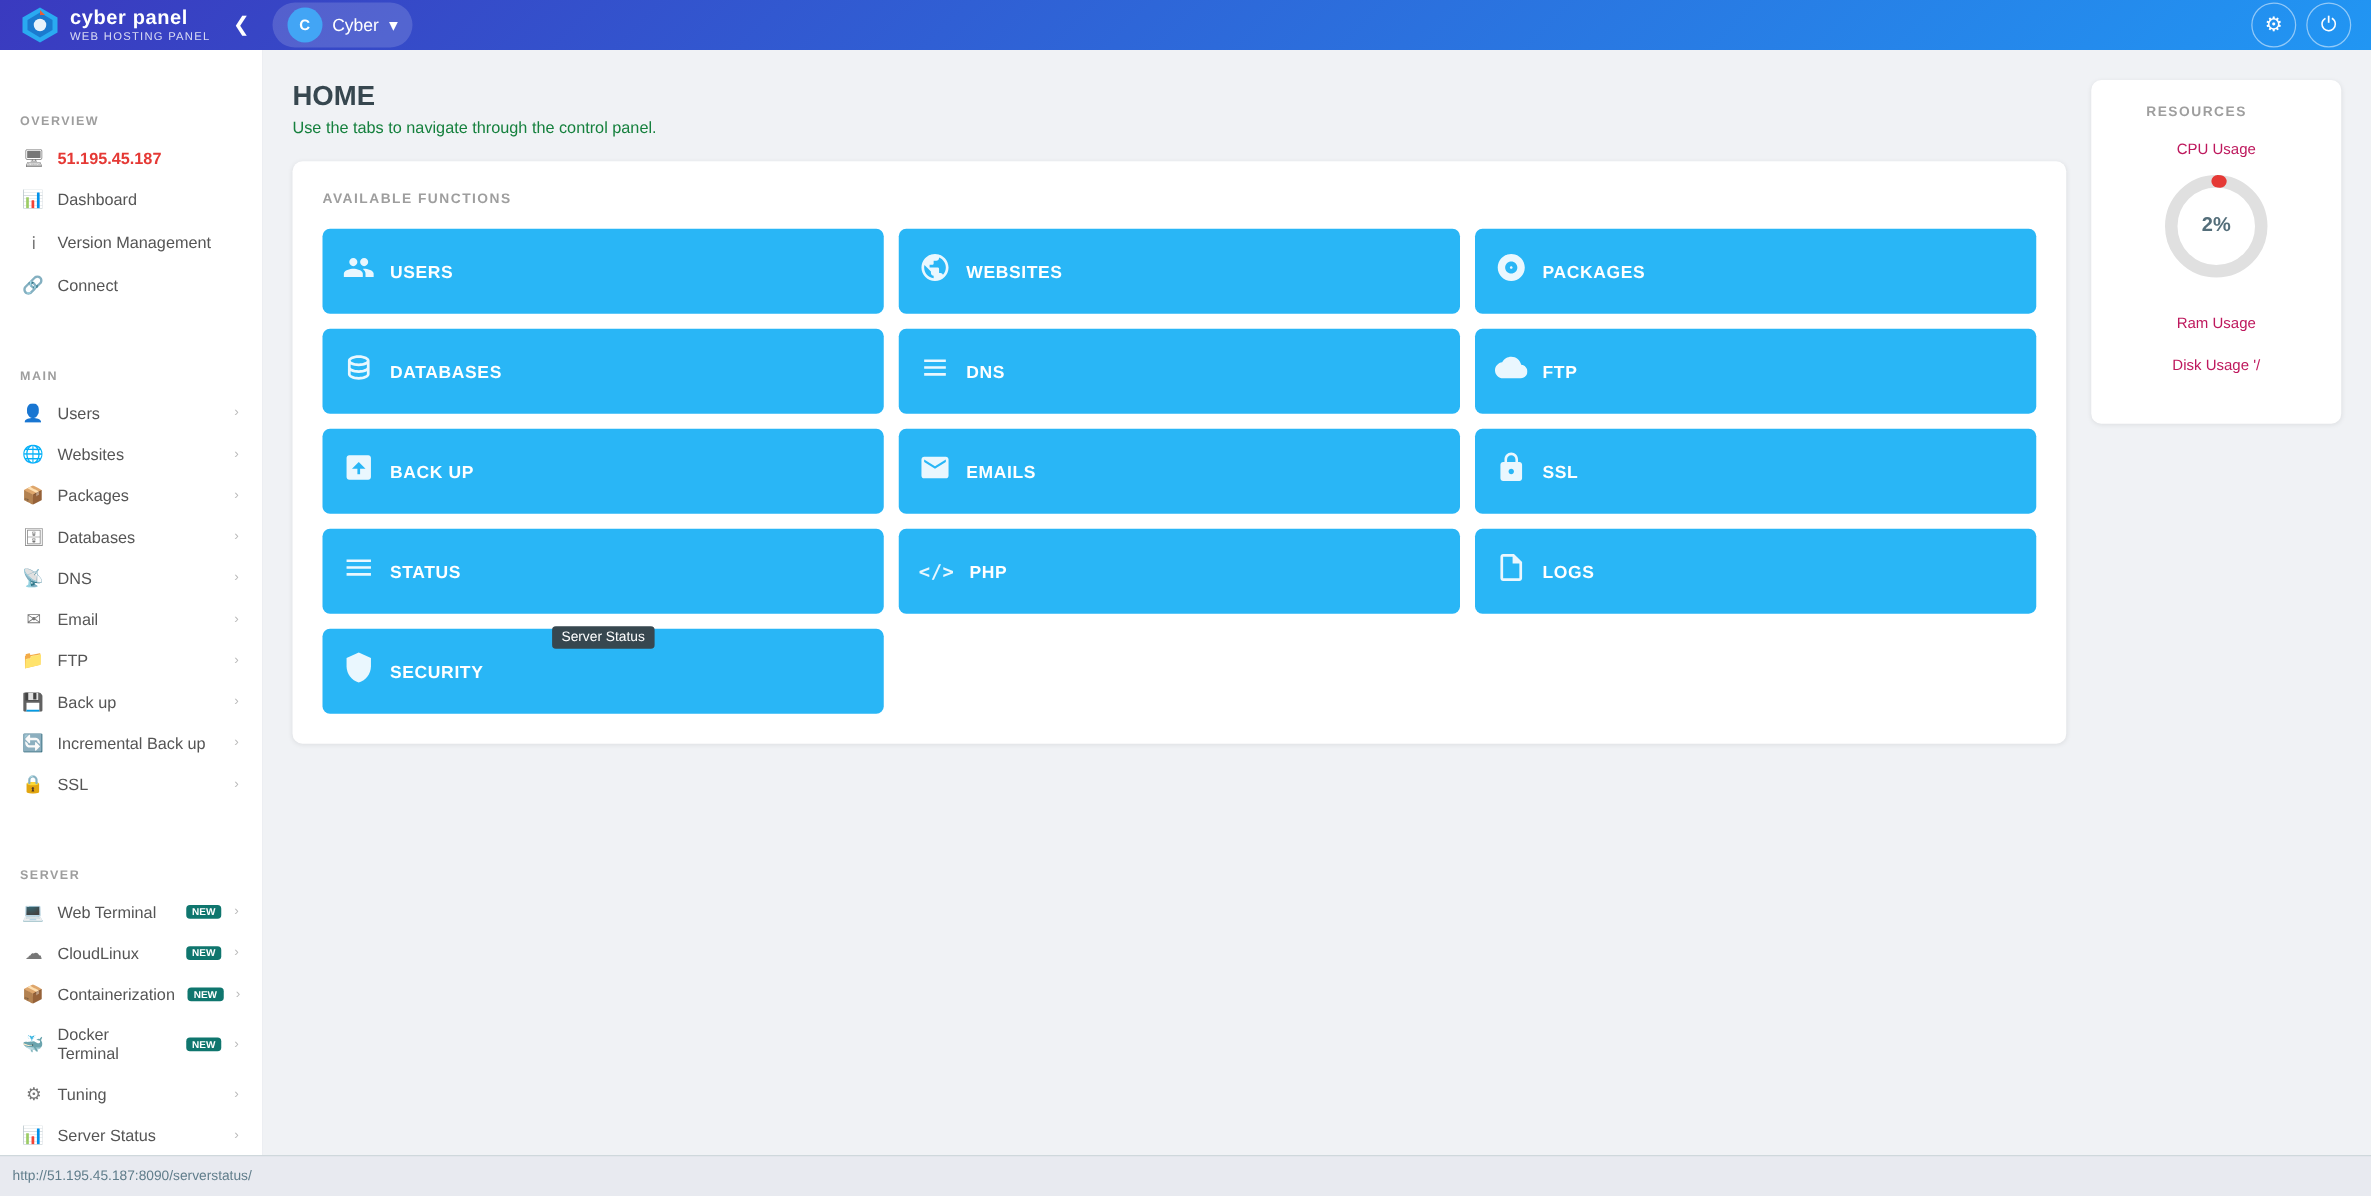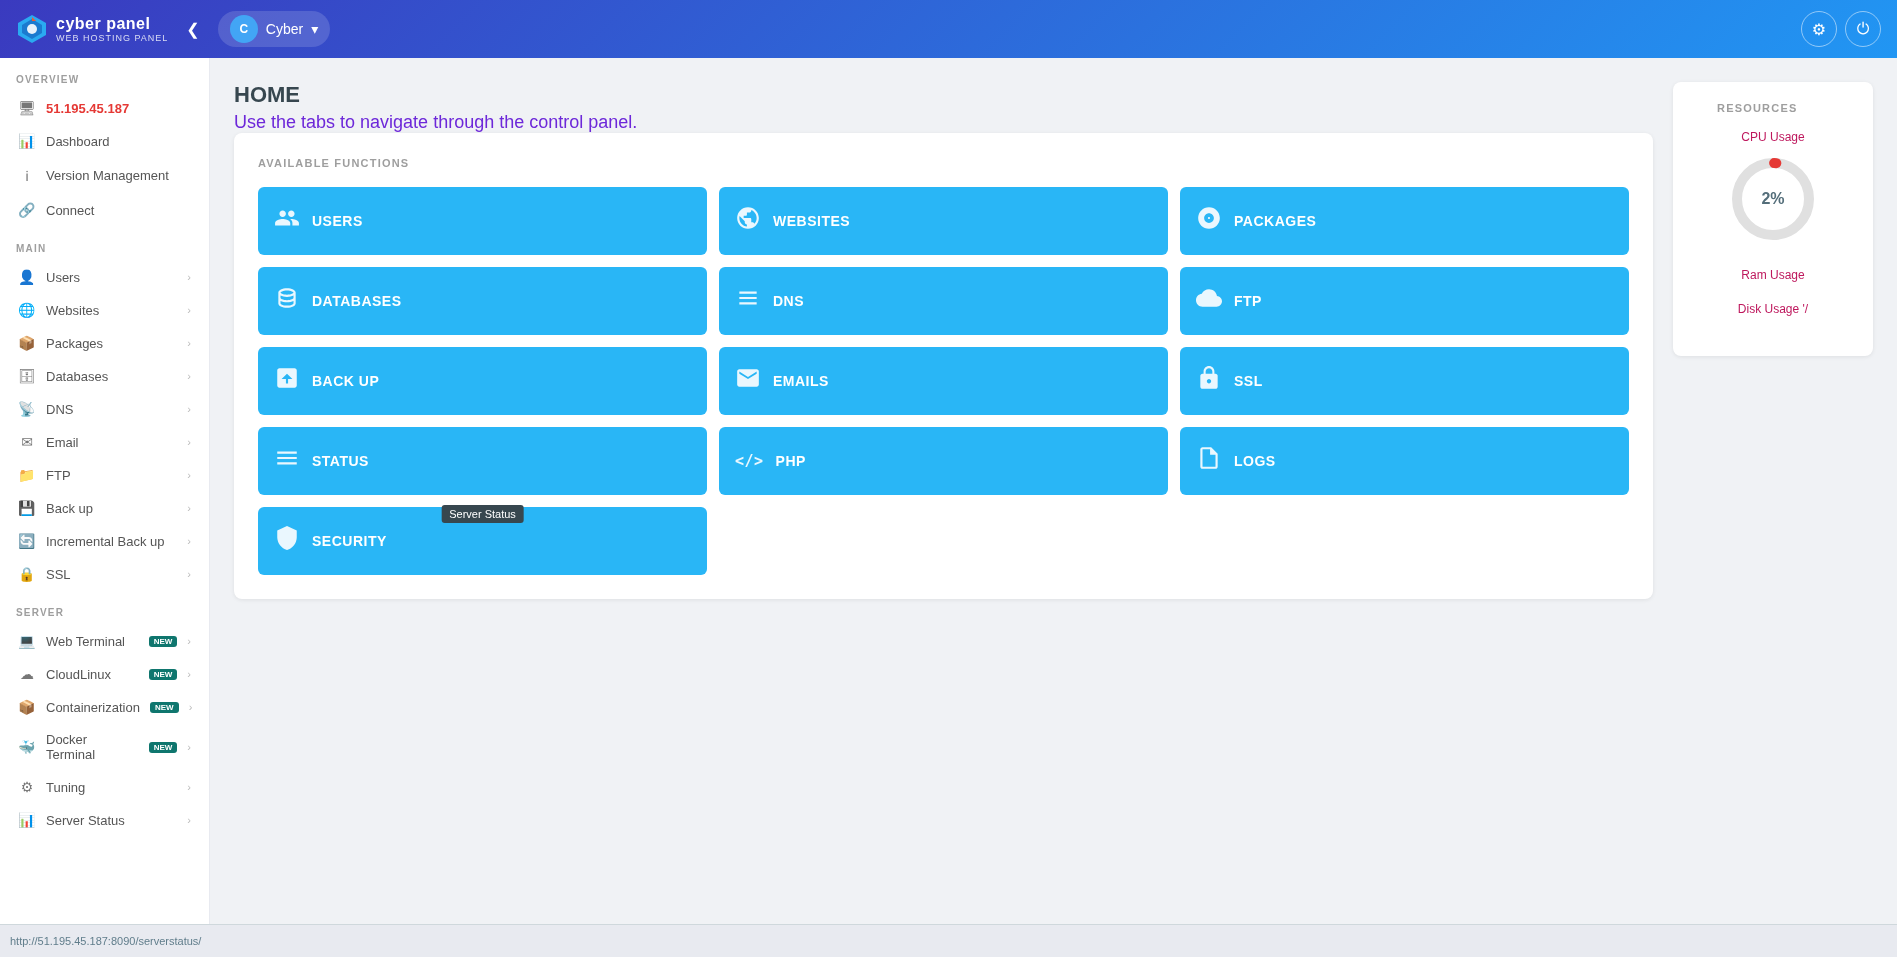--- a/index.html
+++ b/index.html
@@ -1,21 +1,21 @@
 <!DOCTYPE html>
 <html><head>
   <meta charset="utf-8">
   <style>
     * { box-sizing: border-box; margin: 0; padding: 0; }
     body { font-family: 'Segoe UI', Tahoma, Geneva, Verdana, sans-serif; background: #f0f2f5; display: flex; flex-direction: column; height: 100vh; overflow: hidden; }
 
     
     .topnav {
       background: linear-gradient(135deg, #3a3abf 0%, #2196f3 100%);
-      height: 58px;
+      height: 40px;
       display: flex;
       align-items: center;
       justify-content: space-between;
       padding: 0 16px;
       flex-shrink: 0;
       z-index: 100;
     }
     .topnav-left { display: flex; align-items: center; gap: 10px; }
     .logo-area { display: flex; align-items: center; gap: 8px; }
     .logo-text { color: white; font-size: 13px; line-height: 1.2; }
@@ -25,34 +25,34 @@
     .user-dropdown { display: flex; align-items: center; gap: 8px; background: rgba(255,255,255,0.15); border-radius: 20px; padding: 4px 12px; cursor: pointer; color: white; font-size: 14px; }
     .user-avatar { width: 28px; height: 28px; border-radius: 50%; background: #42a5f5; display: flex; align-items: center; justify-content: center; color: white; font-size: 12px; font-weight: 700; }
     .topnav-right { display: flex; align-items: center; gap: 8px; }
     .topnav-btn { width: 36px; height: 36px; border-radius: 50%; border: 1.5px solid rgba(255,255,255,0.5); background: transparent; color: white; cursor: pointer; display: flex; align-items: center; justify-content: center; font-size: 16px; }
 
     
     .main-layout { display: flex; flex: 1; overflow: hidden; }
 
     
     .sidebar { width: 210px; background: white; flex-shrink: 0; overflow-y: auto; border-right: 1px solid #e8eaf0; }
-    .sidebar-section-label { font-size: 10px; font-weight: 700; color: #9e9e9e; letter-spacing: 1.2px; padding: 16px 16px 6px; text-transform: uppercase; }
+    .sidebar-section-label { font-size: 10px; font-weight: 700; color: #9e9e9e; letter-spacing: 1.2px; padding: 16px 16px 6px; text-transform: uppercase; margin-top: 36px; }
     .sidebar-item { display: flex; align-items: center; padding: 8px 14px; cursor: pointer; color: #555; font-size: 13px; gap: 10px; border-radius: 4px; margin: 1px 4px; position: relative; text-decoration: none; }
     .sidebar-item .item-label { flex: 1; }
     .sidebar-item .chevron { color: #bbb; font-size: 11px; }
     .sidebar-item .badge-new { background: #0f766e; color: white; font-size: 8px; font-weight: 700; padding: 1px 5px; border-radius: 3px; text-transform: uppercase; }
     .sidebar-icon { font-size: 14px; color: #777; width: 18px; text-align: center; flex-shrink: 0; }
     .sidebar-ip { color: #e53935; font-size: 13px; font-weight: 600; padding: 6px 14px 8px 42px; cursor: pointer; }
 
     
     .content { flex: 1; overflow-y: auto; padding: 24px; display: flex; gap: 20px; justify-content: space-between; }
 
     .main-panel { flex: 1; }
     .page-title { font-size: 22px; font-weight: 700; color: #37474f; margin-bottom: 4px; }
-    .page-subtitle { font-size: 18px; color: #6d28d9; }
+    .page-subtitle { font-size: 13px; color: #15803d; margin-bottom: 20px; }
 
     .functions-card { background: white; border-radius: 8px; padding: 24px; box-shadow: 0 1px 4px rgba(0,0,0,0.08); }
     .functions-label { font-size: 11px; font-weight: 700; color: #9e9e9e; letter-spacing: 1.2px; text-transform: uppercase; margin-bottom: 18px; }
 
     .grid-3 { display: grid; grid-template-columns: repeat(3, 1fr); gap: 12px; }
 
     .func-btn {
       background: #29b6f6;
       border-radius: 6px;
       padding: 18px 16px;

